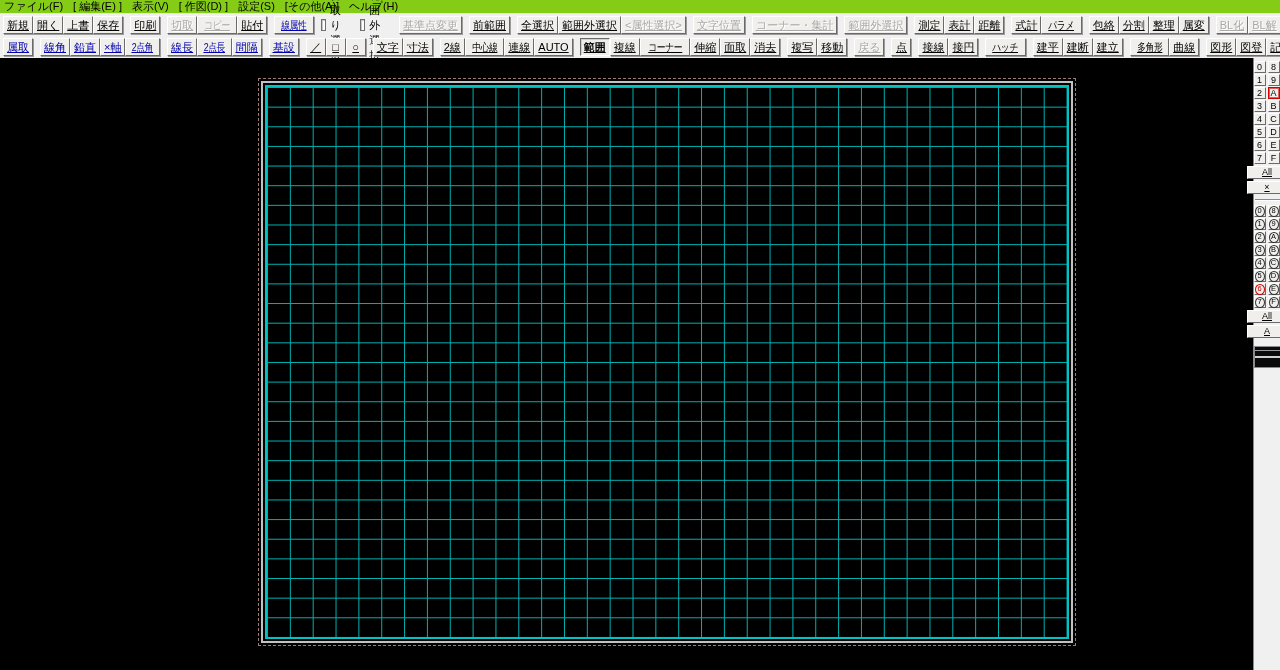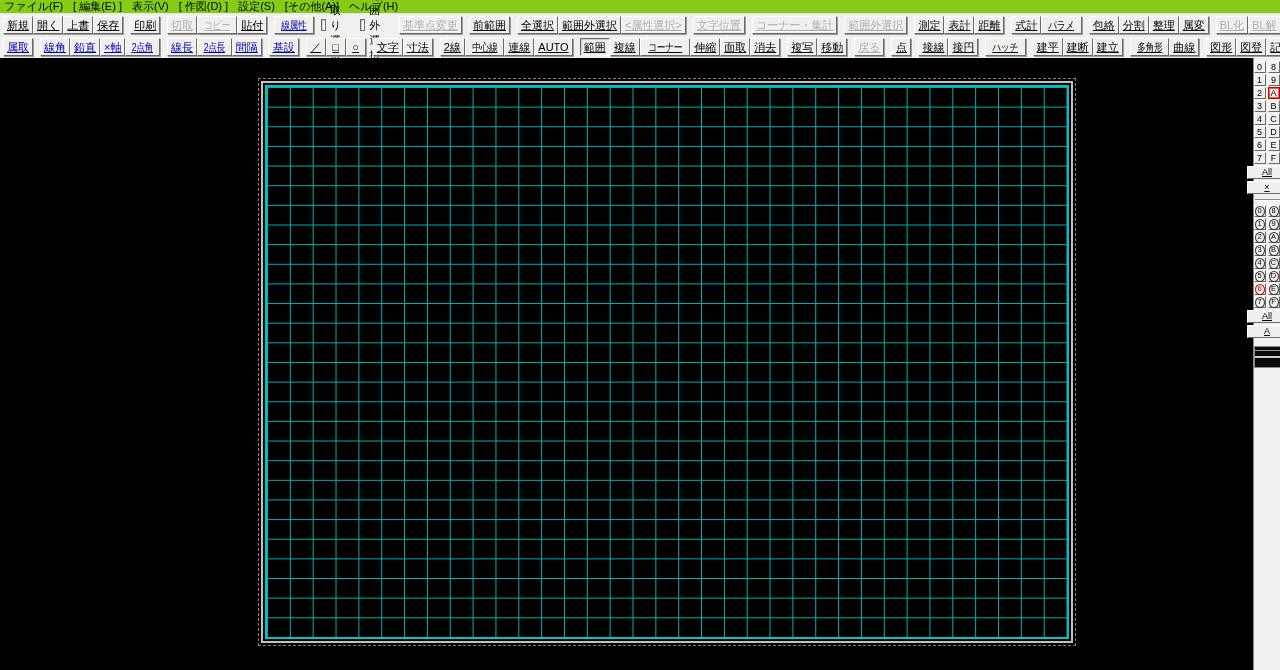--- a/index.html
+++ b/index.html
@@ -16,21 +16,21 @@
   .tb-group{display:flex;margin-right:7px;}
   .btn{height:18px;min-width:20px;padding:0 3px;box-sizing:border-box;
        background:#f0efec;border:1px solid;border-color:#ffffff #6a6a6a #6a6a6a #ffffff;
        box-shadow:1px 1px 0 #9b9b9b;color:#000;font-size:11px;line-height:1;
        display:inline-flex;align-items:center;justify-content:center;
        white-space:nowrap;cursor:default;}
   .btn span{text-decoration:underline;}
   .btn.accent{color:#0000ae;text-decoration:underline;}
   .btn.disabled{color:#a8a8a8;text-shadow:1px 1px 0 #ffffff;justify-content:center;}
   .btn.pressed{border-color:#6a6a6a #ffffff #ffffff #6a6a6a;
-       box-shadow:inset 1px 1px 0 #cfcfcf;background:#ededea;}
+       box-shadow:inset 1px 1px 0 #cfcfcf;background:#ededea;font-weight:bold;}
   .btn.compress span{display:inline-block;transform:scaleX(.8);letter-spacing:-.5px;}
   .chk{display:inline-flex;align-items:center;margin-right:12px;font-size:11px;color:#000;}
   .chk .box{width:10px;height:10px;background:#fff;border:1px solid #6f6f6f;
        box-shadow:inset 1px 1px 0 #c9c9c9;margin-right:4px;}
   
   .workspace{position:relative;width:1280px;height:612px;background:#000;}
   .canvas{position:absolute;left:0;top:0;width:1253px;height:612px;background:#000;}
   .paper{position:absolute;left:258px;top:20px;width:818px;height:568px;
          border:1px dashed #9b7a7a;box-sizing:border-box;}
   .paper-frame{position:absolute;inset:2px;border:2px solid #c2c2c2;}

